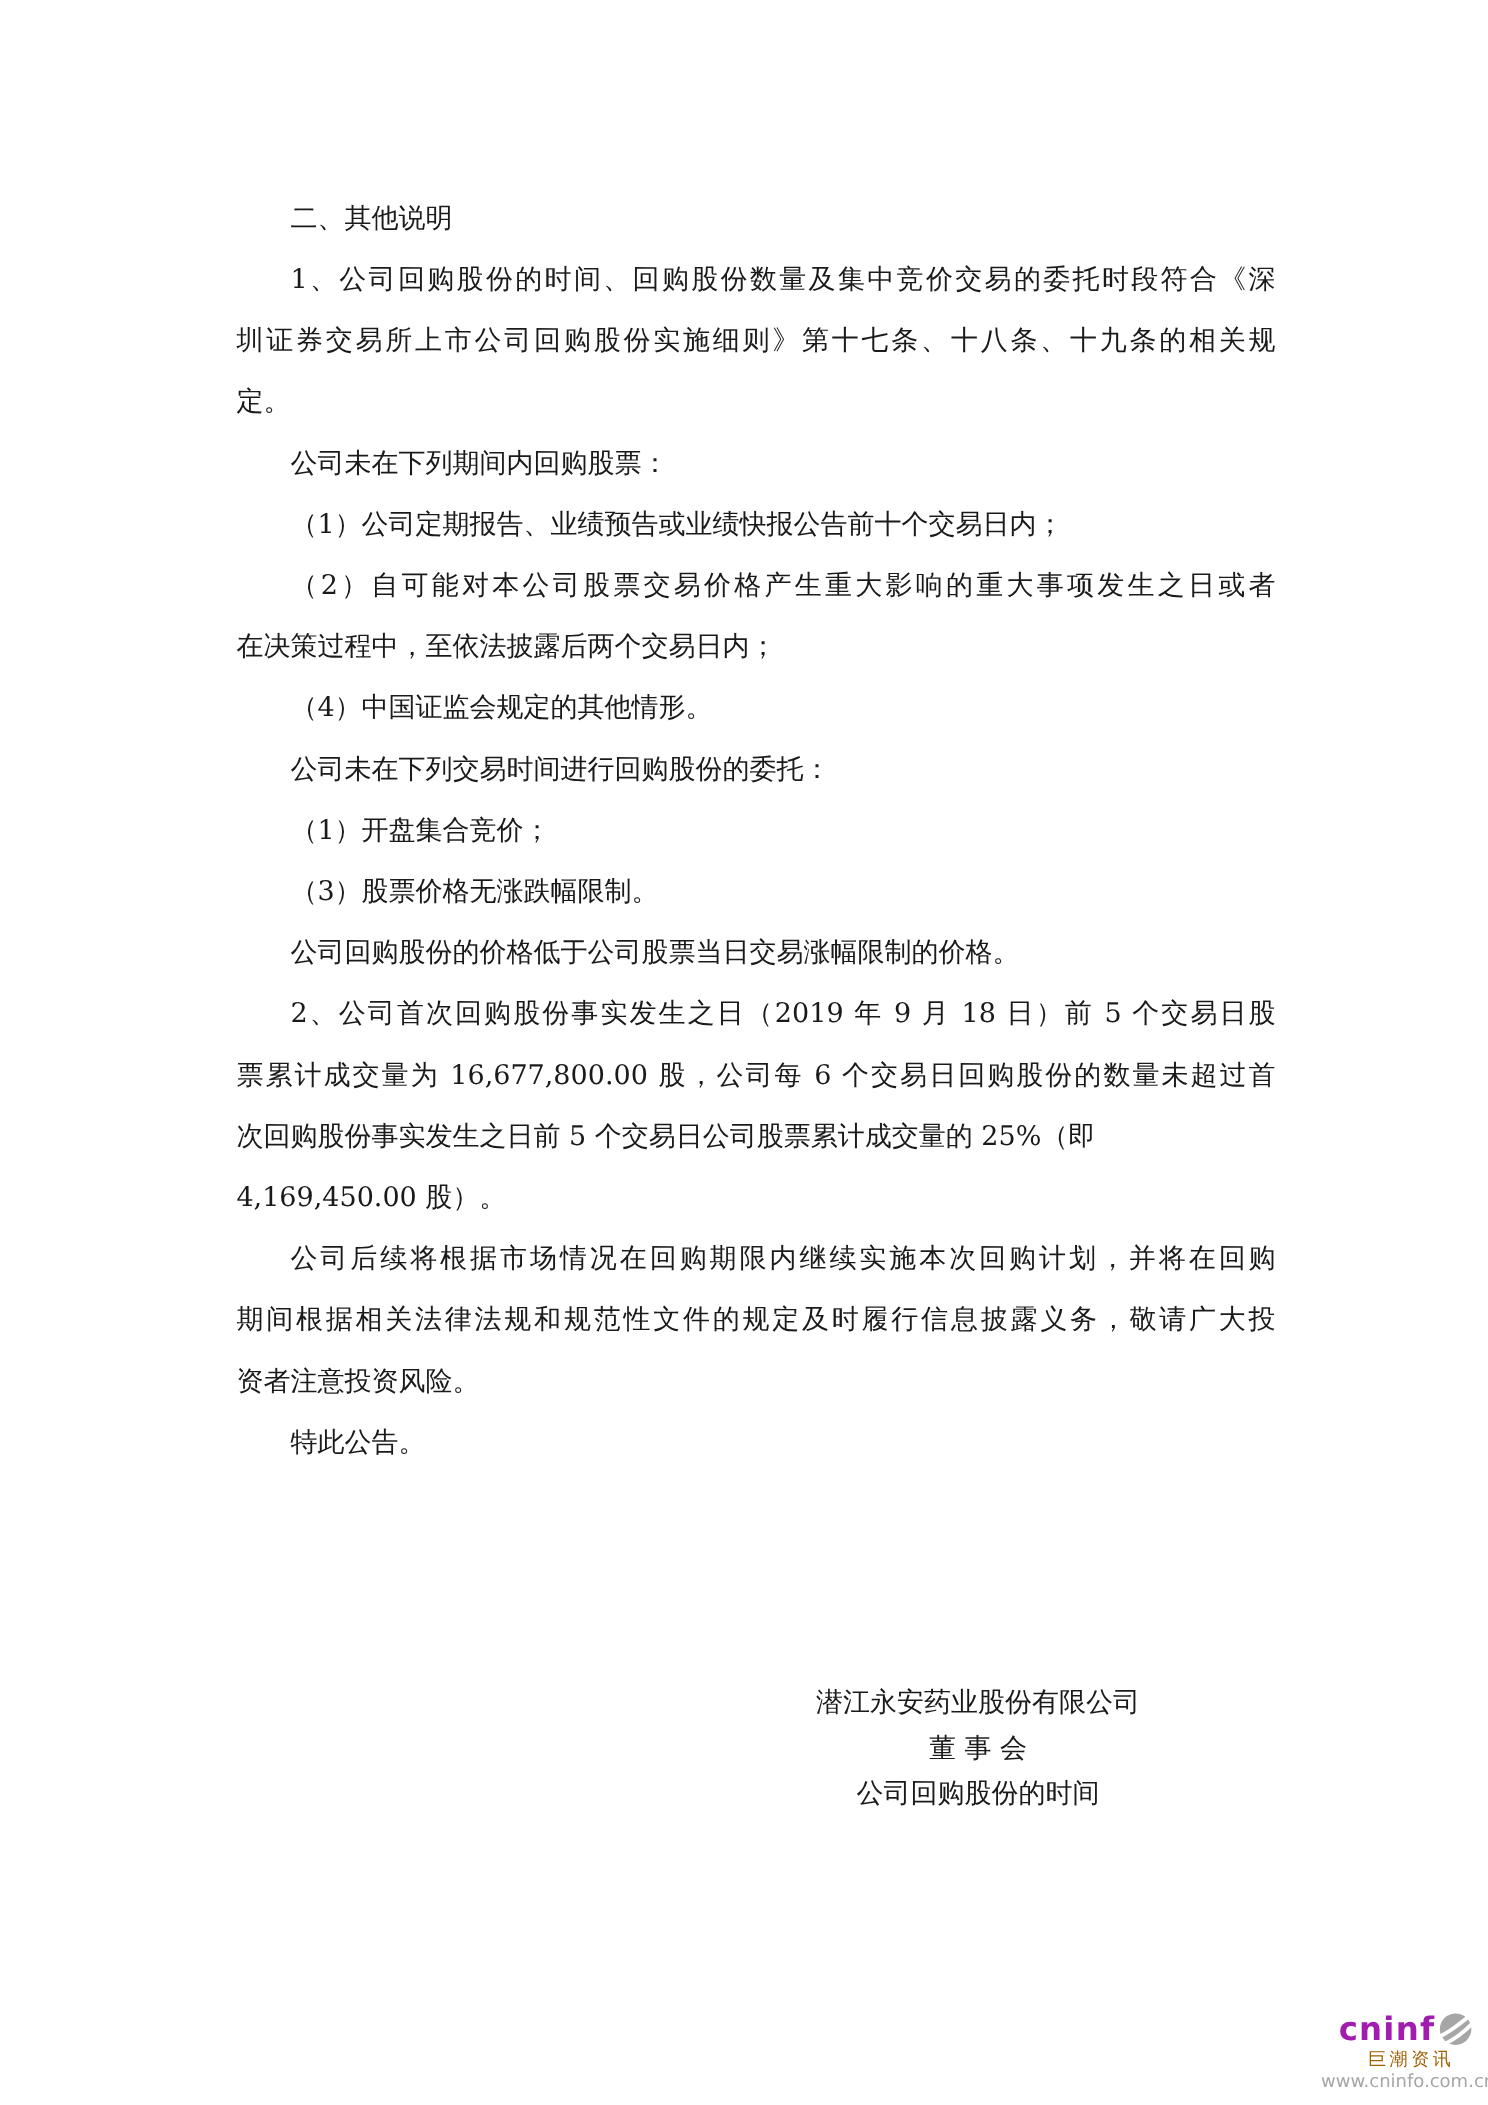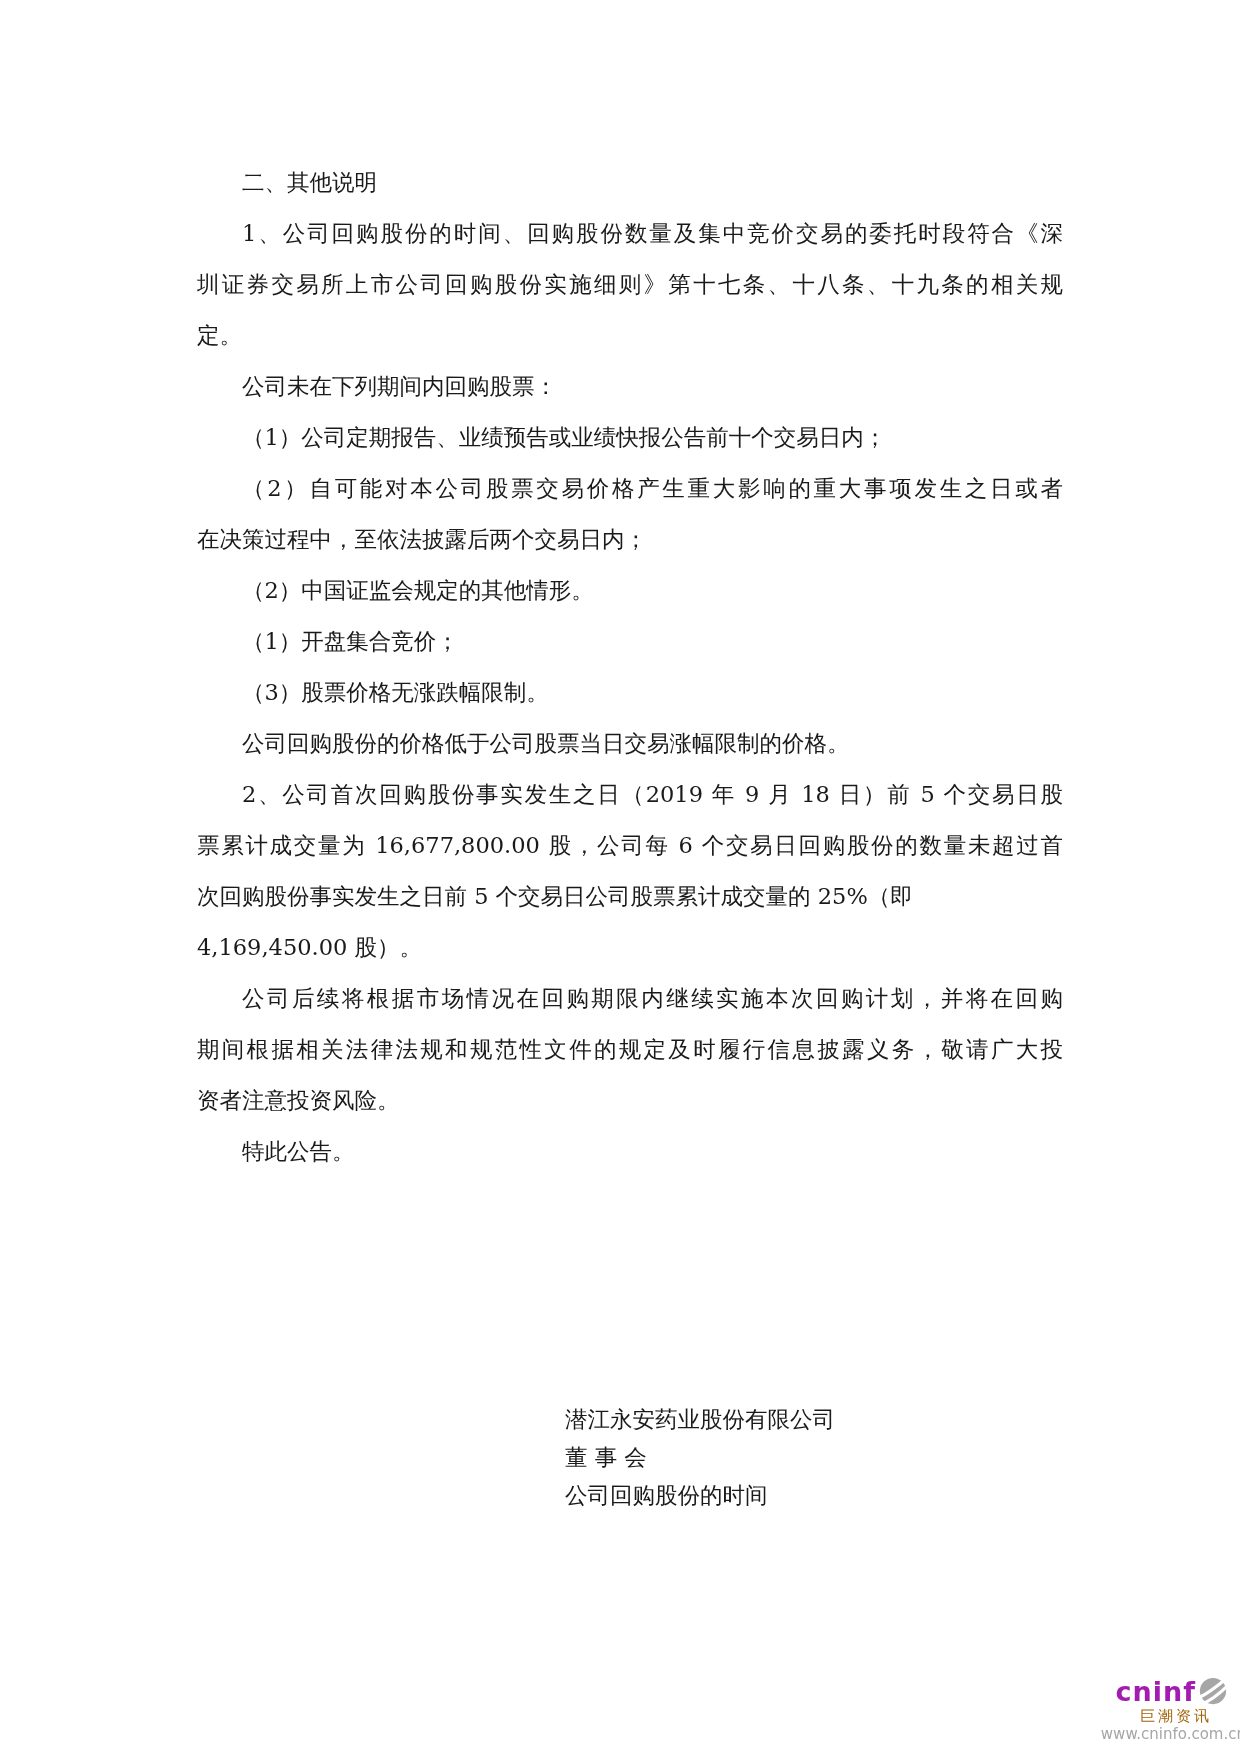--- a/index.html
+++ b/index.html
@@ -28,21 +28,21 @@
   .line.indent { text-indent: 45px; }
   .line.fill {
     text-align: justify;
     text-align-last: justify;
   }
   .signature {
     position: absolute;
     left: 555px;
     top: 1400px;
     width: 500px;
-    text-align: left;
+    text-align: center;
     font-size: 22.5px;
   }
   .sig-line { height: 38px; line-height: 38px; }
   .footer-logo {
     position: absolute;
     right: 2px;
     bottom: 12px;
     text-align: right;
     color: #a6a6a6;
     font-family: "DejaVu Sans", "Liberation Sans", sans-serif;
@@ -80,21 +80,22 @@
 
   <div class="body-text">
       <div class="line indent">二、其他说明</div>
       <div class="line indent fill">1、公司回购股份的时间、回购股份数量及集中竞价交易的委托时段符合《深</div>
       <div class="line fill">圳证券交易所上市公司回购股份实施细则》第十七条、十八条、十九条的相关规</div>
       <div class="line">定。</div>
       <div class="line indent">公司未在下列期间内回购股票：</div>
       <div class="line indent">（1）公司定期报告、业绩预告或业绩快报公告前十个交易日内；</div>
       <div class="line indent fill">（2）自可能对本公司股票交易价格产生重大影响的重大事项发生之日或者</div>
       <div class="line">在决策过程中，至依法披露后两个交易日内；</div>
-      <div class="line indent">（2）中国证监会规定的其他情形。</div>
+      <div class="line indent">（4）中国证监会规定的其他情形。</div>
+      <div class="line indent">公司未在下列交易时间进行回购股份的委托：</div>
       <div class="line indent">（1）开盘集合竞价；</div>
       <div class="line indent">（3）股票价格无涨跌幅限制。</div>
       <div class="line indent">公司回购股份的价格低于公司股票当日交易涨幅限制的价格。</div>
       <div class="line indent fill">2、公司首次回购股份事实发生之日（2019 年 9 月 18 日）前 5 个交易日股</div>
       <div class="line fill">票累计成交量为 16,677,800.00 股，公司每 6 个交易日回购股份的数量未超过首</div>
       <div class="line">次回购股份事实发生之日前 5 个交易日公司股票累计成交量的 25%（即</div>
       <div class="line">4,169,450.00 股）。</div>
       <div class="line indent fill">公司后续将根据市场情况在回购期限内继续实施本次回购计划，并将在回购</div>
       <div class="line fill">期间根据相关法律法规和规范性文件的规定及时履行信息披露义务，敬请广大投</div>
       <div class="line">资者注意投资风险。</div>

